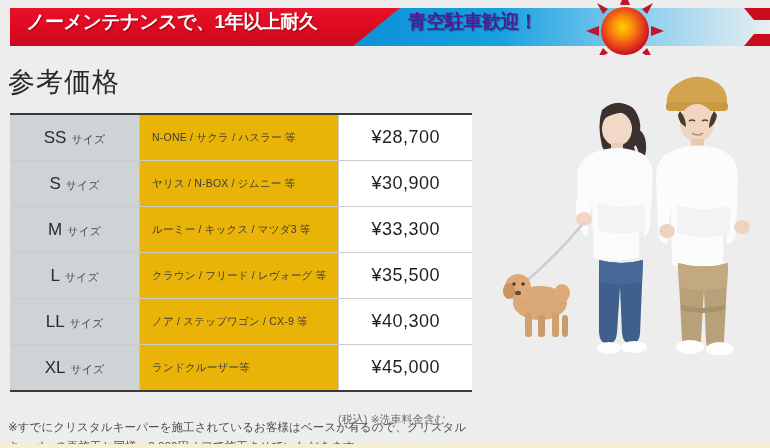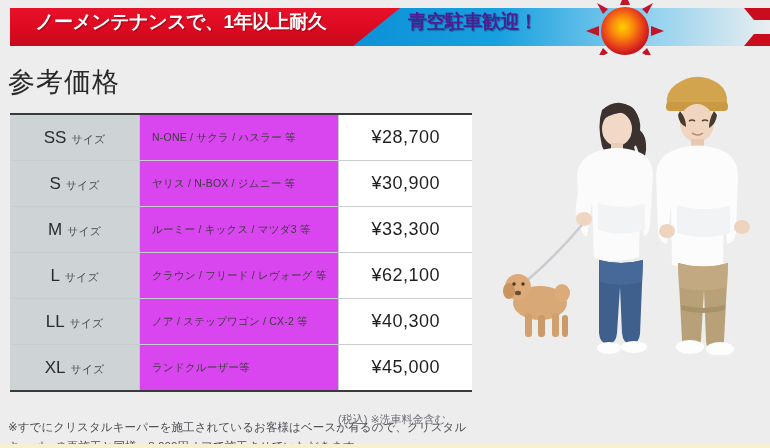--- a/index.html
+++ b/index.html
@@ -31,21 +31,21 @@
   .ribbon-red {
     position: absolute;
     left: 10px; top: 8px;
     width: 390px; height: 38px;
     background: linear-gradient(to bottom, #e8112a 0%, #dc0a20 55%, #c60a1e 100%);
     clip-path: polygon(0 0, 100% 0, 88% 100%, 0 100%);
     box-shadow: 0 2px 2px rgba(120,0,0,0.25);
   }
   .ribbon-red-text {
     position: absolute;
-    left: 35px; top: 9px;
+    left: 26px; top: 9px;
     color: #ffffff;
     font-size: 19px;
     font-weight: bold;
     letter-spacing: -0.5px;
     text-shadow: 1px 1px 1px rgba(90,0,0,0.5);
     white-space: nowrap;
   }
   .ribbon-blue-text {
     position: absolute;
     left: 408px; top: 9px;
@@ -121,21 +121,21 @@
     font-size: 17px;
     color: #2b2b2b;
     font-weight: normal;
   }
   .size-unit {
     font-size: 11px;
     color: #4a4a4a;
     margin-left: 5px;
   }
   .c-models {
-    background: #d946ef;
+    background: #eab308;
     padding-left: 12px;
     font-size: 10.5px;
     color: #3c3c3c;
     letter-spacing: 0.2px;
     white-space: nowrap;
     border-right: 1px solid #c9cccd;
   }
   .c-price {
     width: 112px;
     background: #ffffff;
@@ -235,25 +235,25 @@
         <td class="c-price">¥30,900</td>
       </tr>
       <tr>
         <td class="c-size"><span class="size-main">M</span><span class="size-unit">サイズ</span></td>
         <td class="c-models">ルーミー / キックス / マツダ3 等</td>
         <td class="c-price">¥33,300</td>
       </tr>
       <tr>
         <td class="c-size"><span class="size-main">L</span><span class="size-unit">サイズ</span></td>
         <td class="c-models">クラウン / フリード / レヴォーグ 等</td>
-        <td class="c-price">¥62,100</td>
+        <td class="c-price">¥35,500</td>
       </tr>
       <tr>
         <td class="c-size"><span class="size-main">LL</span><span class="size-unit">サイズ</span></td>
-        <td class="c-models">ノア / ステップワゴン / CX-2 等</td>
+        <td class="c-models">ノア / ステップワゴン / CX-9 等</td>
         <td class="c-price">¥40,300</td>
       </tr>
       <tr>
         <td class="c-size"><span class="size-main">XL</span><span class="size-unit">サイズ</span></td>
         <td class="c-models">ランドクルーザー等</td>
         <td class="c-price">¥45,000</td>
       </tr>
     </tbody>
 </table>
 

